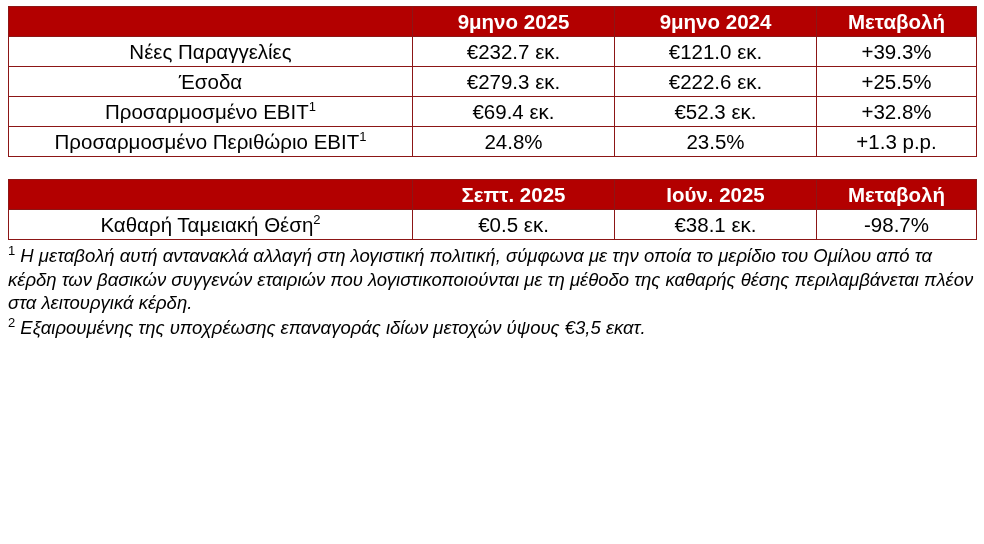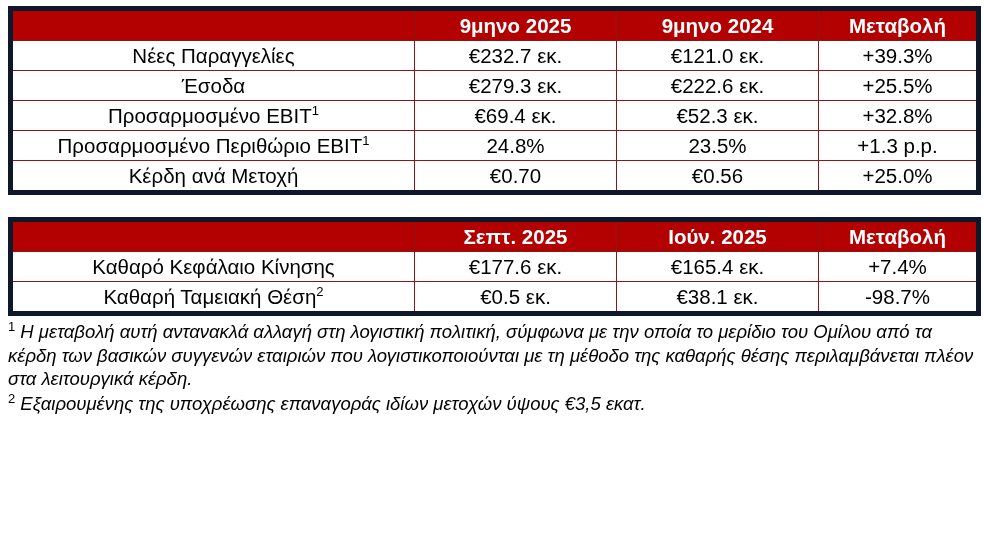--- a/index.html
+++ b/index.html
@@ -18,21 +18,21 @@
     position: relative;
     width: 984px;
     height: 544px;
     box-sizing: border-box;
     padding: 6px 8px 0 8px;
   }
   table.fin {
     border-collapse: collapse;
     table-layout: fixed;
     width: 968px;
-    border: 5px solid #0f172a;
+    border: 1px solid #0f172a;
   }
   table.fin col.c1 { width: 404px; }
   table.fin col.c2 { width: 202px; }
   table.fin col.c3 { width: 202px; }
   table.fin col.c4 { width: 160px; }
 
   table.fin th, table.fin td {
     border: 1px solid #8c1616;
     padding: 2px 8px;
     font-size: 20.5px;
@@ -126,26 +126,20 @@
         <td class="num">€69.4 εκ.</td>
         <td class="num">€52.3 εκ.</td>
         <td class="num">+32.8%</td>
       </tr>
       <tr>
         <td class="label"><span>Προσαρμοσμένο Περιθώριο EBIT</span><span class="sup">1</span></td>
         <td class="num">24.8%</td>
         <td class="num">23.5%</td>
         <td class="num">+1.3 p.p.</td>
       </tr>
-      <tr>
-        <td class="label"><span>Κέρδη ανά Μετοχή</span><span class="sup"></span></td>
-        <td class="num">€0.70</td>
-        <td class="num">€0.56</td>
-        <td class="num">+25.0%</td>
-      </tr>
     </tbody>
   </table>
 
   <div class="spacer"></div>
 
   <table class="fin">
     <colgroup>
         <col class="c1">
         <col class="c2">
         <col class="c3">
@@ -154,26 +148,20 @@
     <thead>
       <tr>
         <th class="blank"></th>
         <th>Σεπτ. 2025</th>
         <th>Ιούν. 2025</th>
         <th>Μεταβολή</th>
       </tr>
     </thead>
     <tbody>
       <tr>
-        <td class="label"><span>Καθαρό Κεφάλαιο Κίνησης</span><span class="sup"></span></td>
-        <td class="num">€177.6 εκ.</td>
-        <td class="num">€165.4 εκ.</td>
-        <td class="num">+7.4%</td>
-      </tr>
-      <tr>
         <td class="label"><span>Καθαρή Ταμειακή Θέση</span><span class="sup">2</span></td>
         <td class="num">€0.5 εκ.</td>
         <td class="num">€38.1 εκ.</td>
         <td class="num">-98.7%</td>
       </tr>
     </tbody>
   </table>
 
   <div class="footnotes">
     <p><span class="fn-sup">1</span><span> Η μεταβολή αυτή αντανακλά αλλαγή στη λογιστική πολιτική, σύμφωνα με την οποία το μερίδιο του Ομίλου από τα κέρδη των βασικών συγγενών εταιριών που </span><span class="ul-red">λογιστικοποιούνται</span><span> με τη μέθοδο της καθαρής θέσης περιλαμβάνεται πλέον στα λειτουργικά κέρδη.</span></p>

